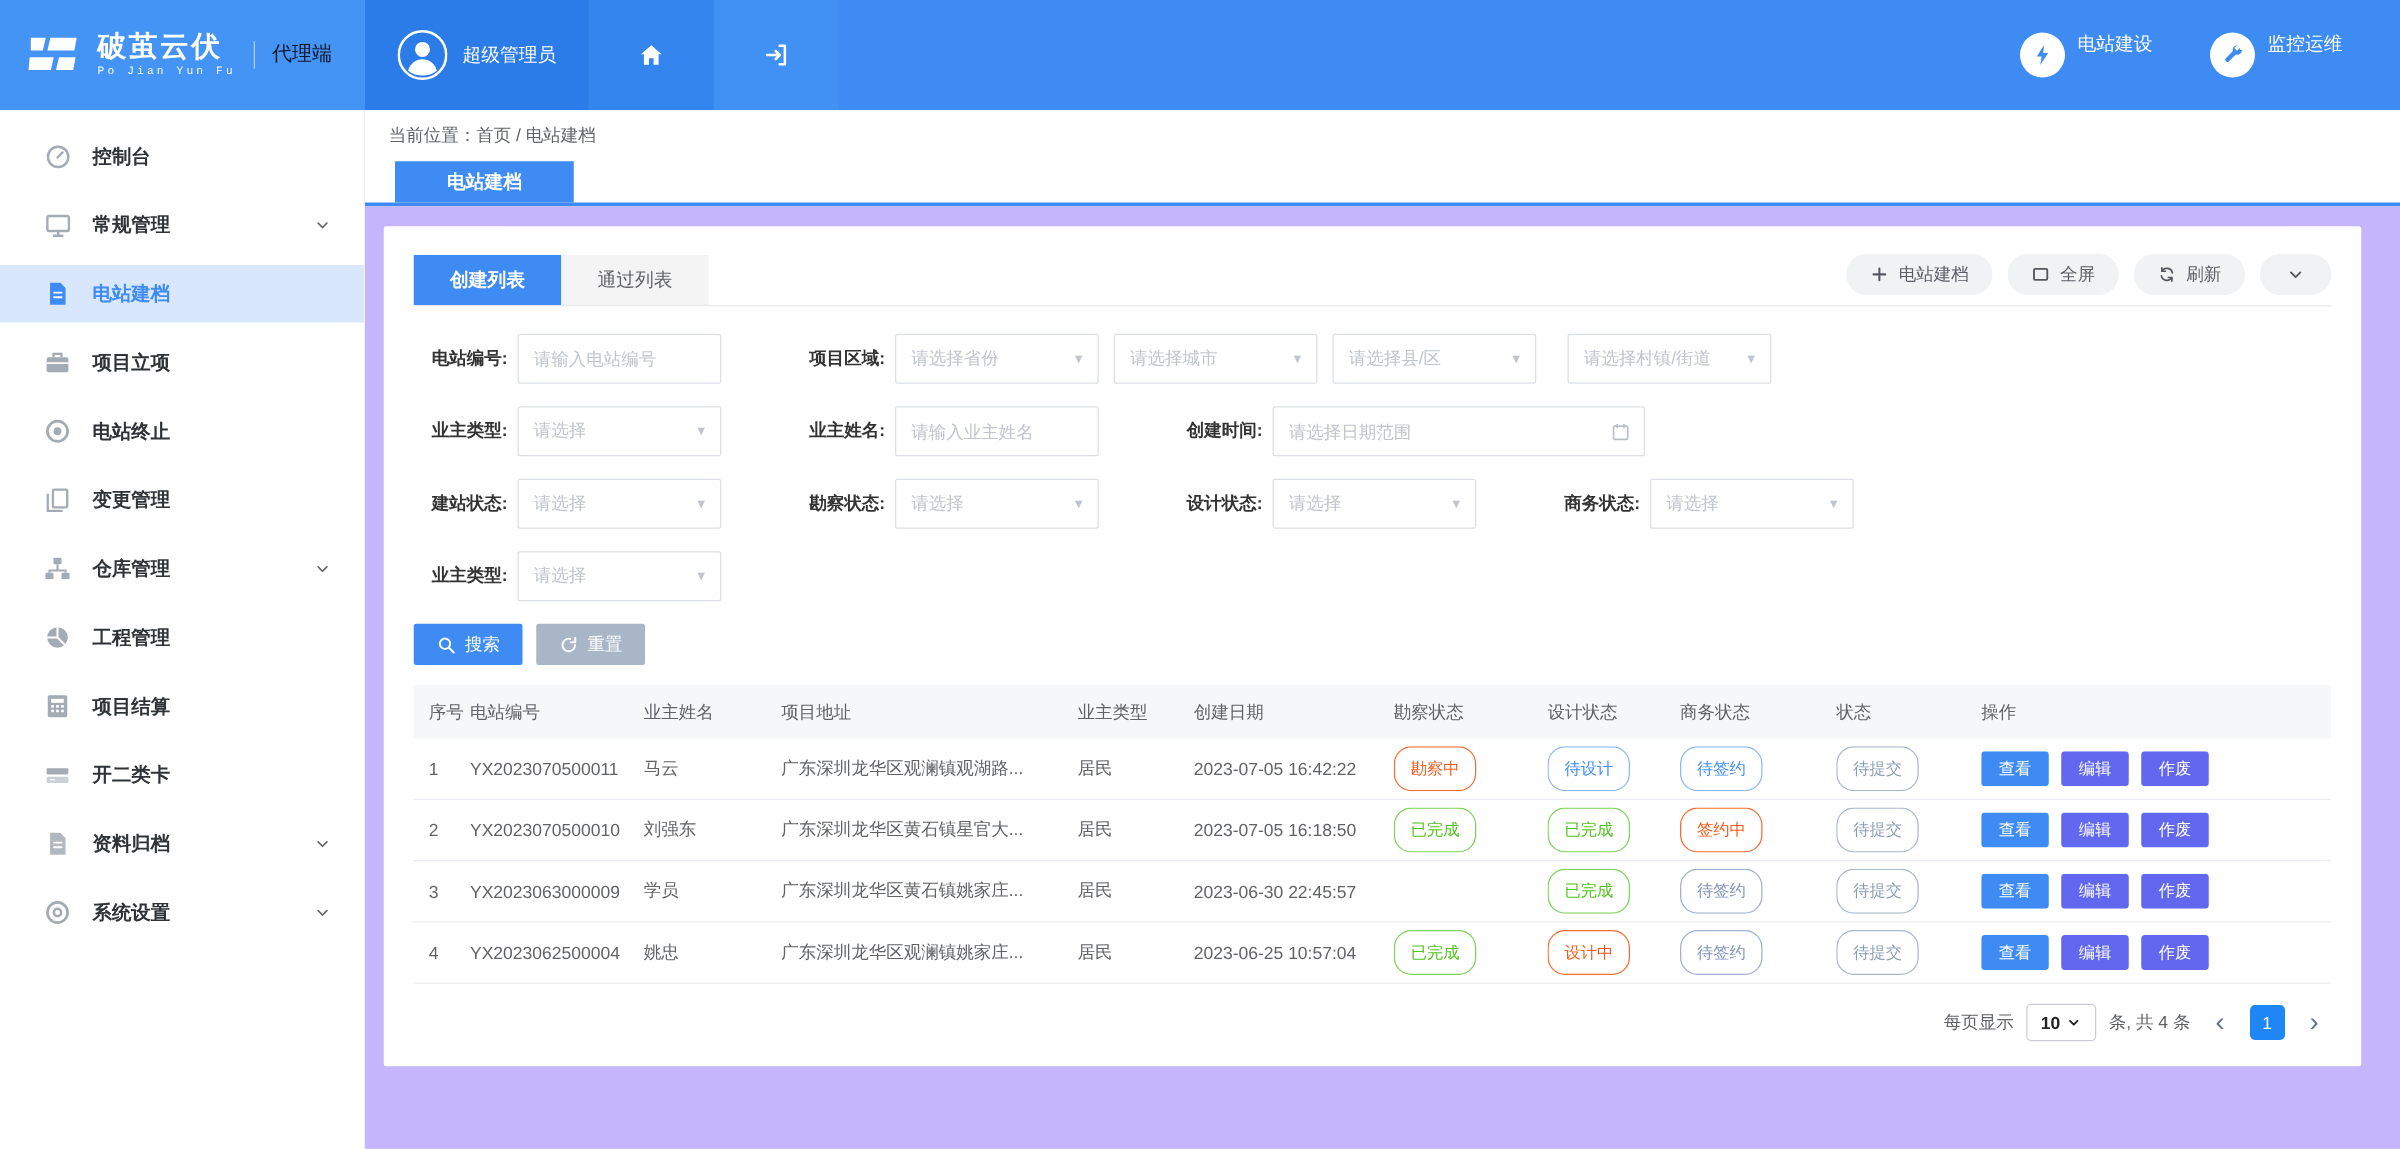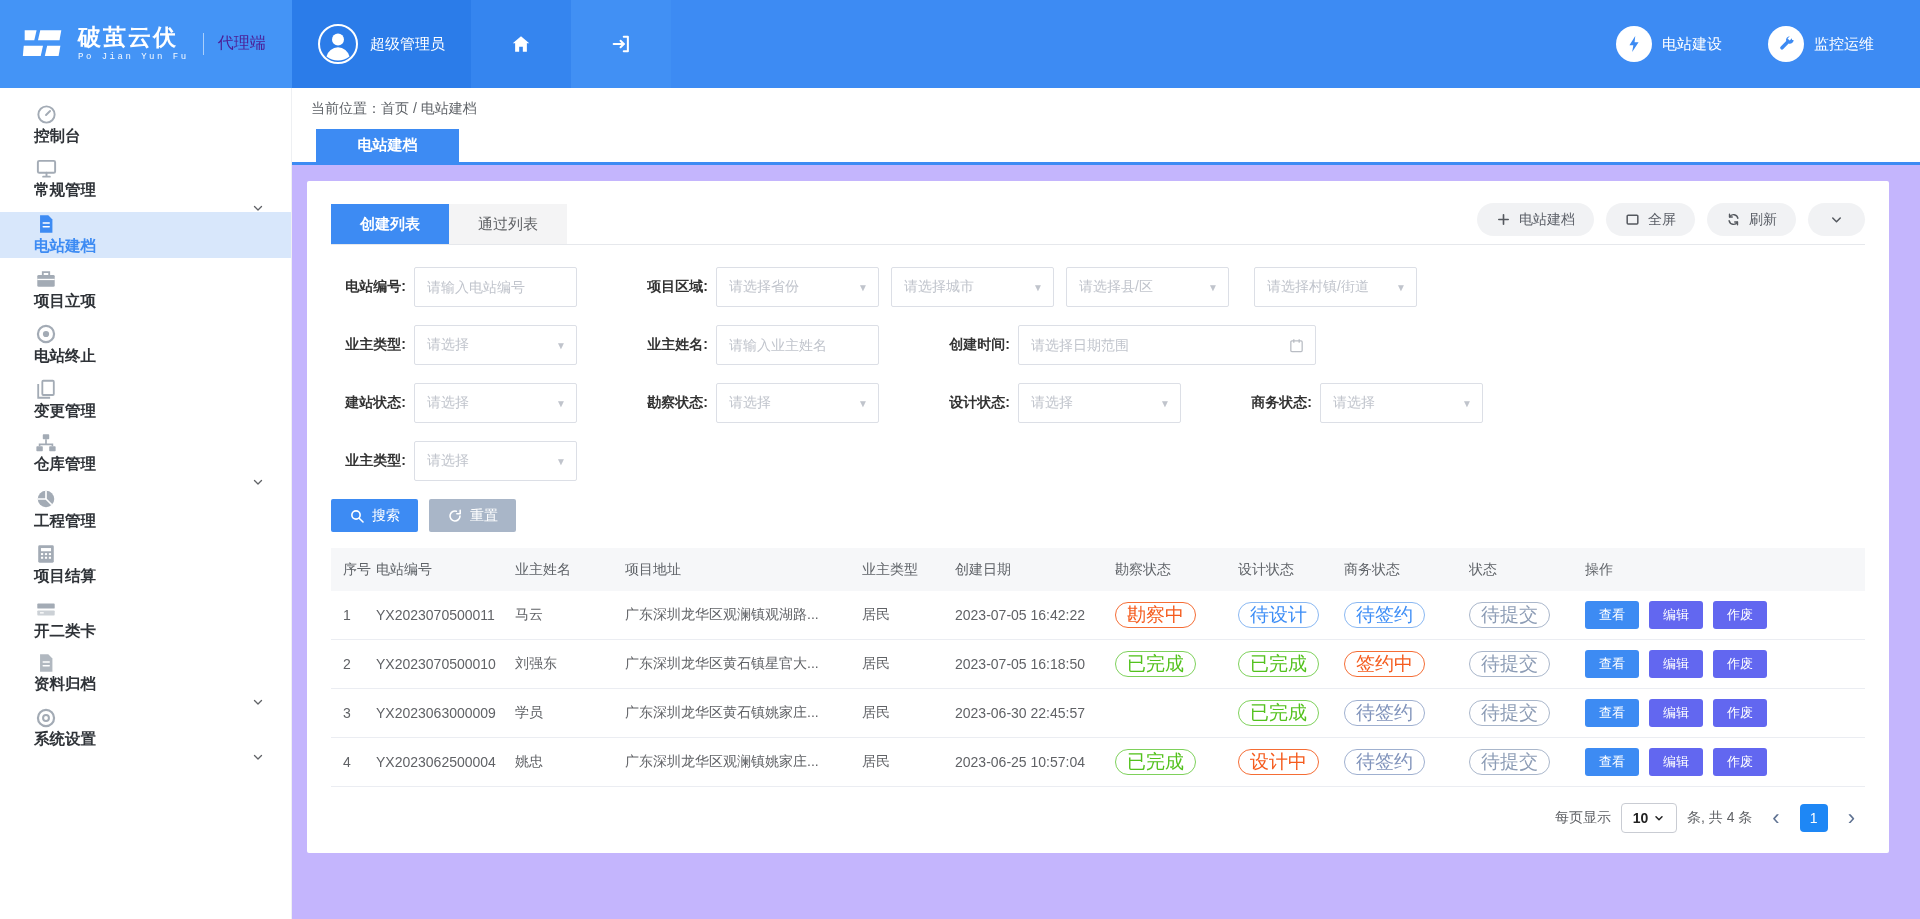--- a/index.html
+++ b/index.html
@@ -7,35 +7,35 @@
   body{font-family:"Liberation Sans","DejaVu Sans",sans-serif;background:#eef1f6;color:#333;}
   .ic{display:inline-flex;align-items:center;justify-content:center;}
   .ic svg{display:block;}
 
   
   .topbar{height:88px;background:#3d8bf3;display:flex;align-items:stretch;color:#fff;font-family:Liberation Mono, monospace;}
   .logo-area{width:292px;background:#4494f6;display:flex;align-items:center;padding-left:18px;flex:none;}
   .logo-mark{width:50px;height:44px;margin-right:10px;}
   .logo-text .t1{font-size:23px;font-weight:bold;letter-spacing:2px;line-height:25px;}
   .logo-text .t2{font-size:9px;letter-spacing:2.5px;opacity:.95;}
-  .portal{margin-left:14px;padding-left:14px;border-left:1px solid rgba(255,255,255,.55);font-size:16px;color:#4c1d95;align-self:center;line-height:22px;}
+  .portal{margin-left:14px;padding-left:14px;border-left:1px solid rgba(255,255,255,.55);font-size:16px;color:#0f172a;align-self:center;line-height:22px;}
   .chunk{display:flex;align-items:center;justify-content:center;border:none;cursor:pointer;color:#fff;}
   .user-chunk{background:#2b7ce9;padding:0 26px;gap:12px;font-size:15px;}
   .avatar{width:40px;height:40px;}
   .home-chunk{width:100px;background:#3585ef;}
   .exit-chunk{width:100px;background:#4190f4;}
   .top-spacer{flex:1;}
   .top-nav{display:flex;align-items:center;gap:46px;padding-right:46px;}
-  .top-nav-item{display:flex;align-items:center;gap:10px;font-size:15px;cursor:pointer;}
+  .top-nav-item{display:flex;gap:10px;font-size:15px;cursor:pointer;}
   .circle-ic{width:36px;height:36px;border-radius:50%;background:#fff;display:flex;align-items:center;justify-content:center;}
 
   
   .body-wrap{display:flex;height:849px;}
   .sidebar{width:292px;background:#fff;flex:none;padding-top:14px;border-right:1px solid #eef0f3;}
-  .side-item{height:46px;margin-bottom:9px;display:flex;padding-left:34px;cursor:pointer;color:#2f3338;flex-direction:column;}
+  .side-item{height:46px;margin-bottom:9px;display:flex;align-items:center;padding-left:34px;cursor:pointer;color:#2f3338;}
   .side-item .s-ic{width:24px;height:24px;color:#a3abb5;margin-right:16px;}
   .side-item .s-label{font-size:15.5px;font-weight:600;}
   .side-item .s-chev{margin-left:auto;margin-right:26px;color:#606266;}
   .side-item.active{background:#d8e7fb;color:#3d8bf3;}
   .side-item.active .s-ic{color:#3d8bf3;}
   .main{flex:1;display:flex;flex-direction:column;min-width:0;}
 
   .breadcrumb-bar{height:41px;background:#fff;display:flex;align-items:center;padding-left:19px;font-size:14px;color:#5f6368;}
   .tab-strip{background:#fff;border-bottom:3px solid #3d8bf3;padding-left:24px;}
   .page-tab{display:inline-flex;align-items:center;justify-content:center;width:143px;height:33px;background:#3d8bf3;color:#fff;font-size:15px;font-weight:bold;cursor:pointer;}
@@ -71,21 +71,21 @@
   .btn-search{background:#3d8bf3;}
   .btn-reset{background:#a9b6c8;}
 
   
   .tbl{width:100%;}
   .tr{display:grid;grid-template-columns:45px 139px 110px 237px 93px 160px 123px 106px 125px 116px 1fr;align-items:center;}
   .tr.head{background:#f6f7f9;height:43px;color:#5f6368;font-size:14px;}
   .tr.row{height:49px;border-bottom:1px solid #ebedf2;color:#606266;font-size:14px;}
   .td{padding-right:8px;white-space:nowrap;overflow:hidden;}
   .td:first-child{padding-left:12px;}
-  .pill{display:inline-flex;align-items:center;justify-content:center;min-width:66px;height:26px;padding:0 11px;border-radius:14px;font-size:19px;border:1px solid;}
+  .pill{display:inline-flex;align-items:center;justify-content:center;min-width:66px;height:36px;padding:0 11px;border-radius:14px;font-size:13px;border:1px solid;}
   .pill-orange{color:#f55b1d;border-color:#f56d35;}
   .pill-green{color:#53c21d;border-color:#7ed15b;}
   .pill-blue{color:#3e8ef6;border-color:#8ab8f2;}
   .pill-slate{color:#8c9cb5;border-color:#aab7cb;}
   .pill-slateblue{color:#8093bb;border-color:#9fb0d0;}
   .act-btn{width:54px;height:28px;border:none;border-radius:3px;color:#fff;font-size:13px;margin-right:10px;cursor:pointer;font-family:inherit;}
   .act-view{background:#3d8bf3;}
   .act-edit,.act-void{background:#6267f0;}
 
   

